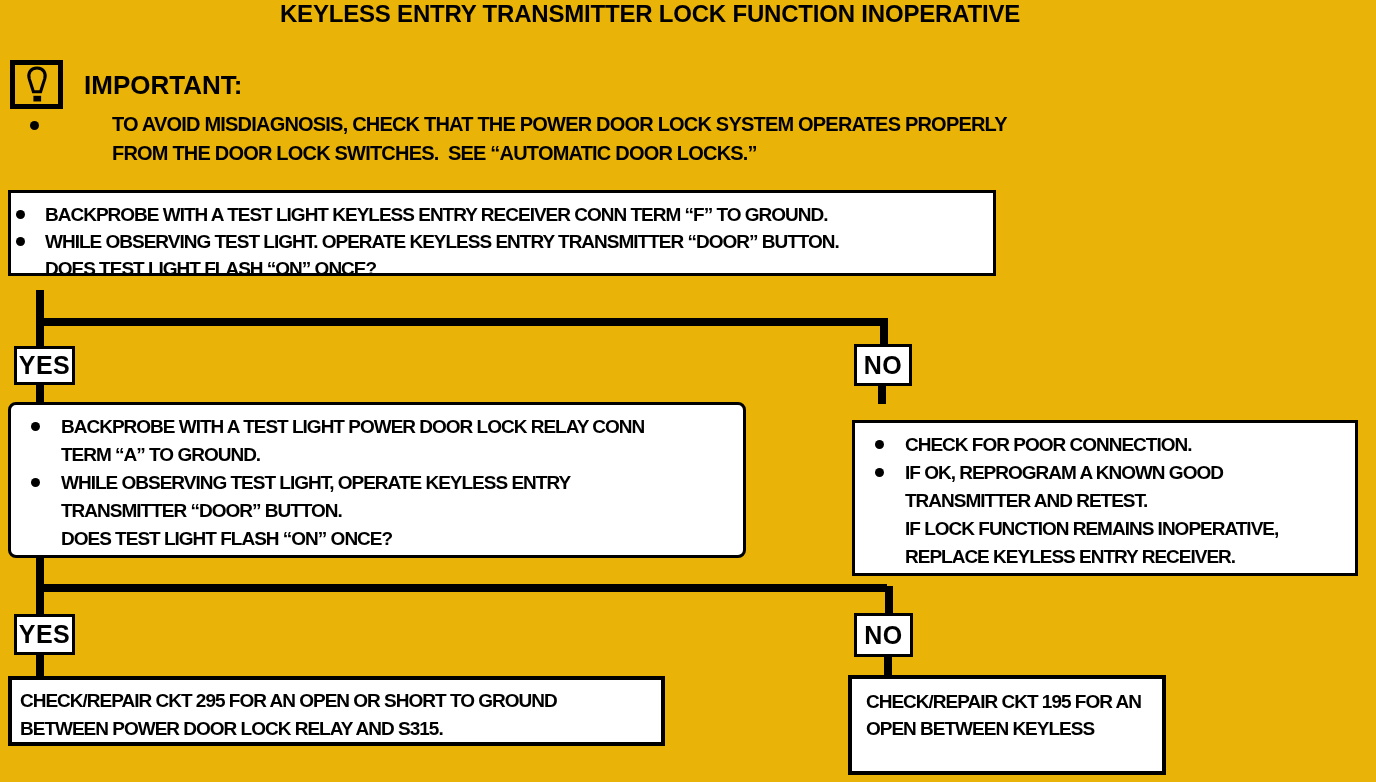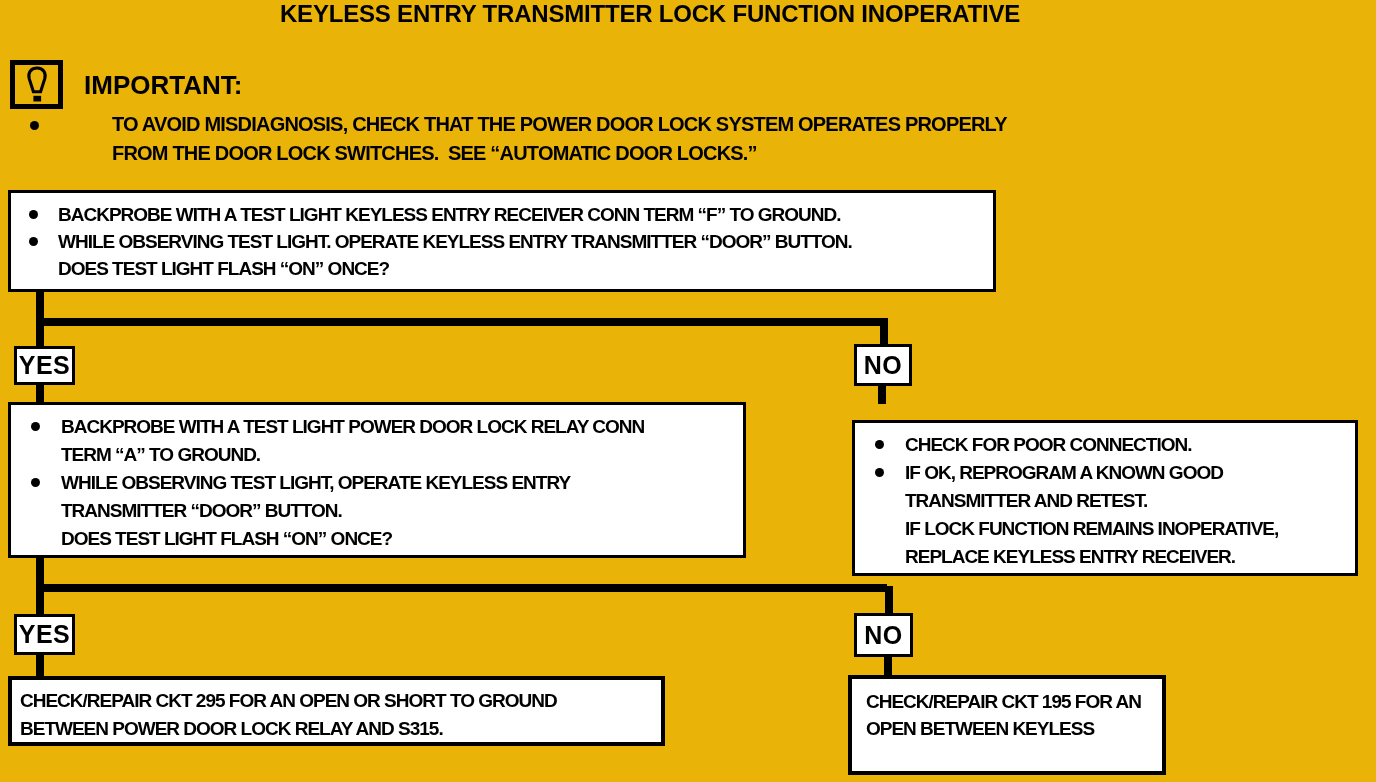--- a/index.html
+++ b/index.html
@@ -50,26 +50,26 @@
   .bullet-cell .dot { margin-top:9px; }
   .decision {
     position:absolute;
     border:3px solid #000; background:#fff;
     display:flex; align-items:center; justify-content:center;
     font-size:25px; letter-spacing:0.5px;
   }
   .conn { position:absolute; background:#000; }
 
   
-  .box-step1 { left:8px; top:190px; width:988px; height:102px; padding:8px 8px 0 18px; }
+  .box-step1 { left:8px; top:190px; width:988px; height:86px; padding:8px 8px 0 5px; }
   .box-step1 .item { line-height:27px; }
   .box-step1 .bullet-cell { width:29px; }
 
   
-  .box-step2-yes { left:8px; top:402px; width:738px; height:156px; padding:8px 6px 0 20px; }
+  .box-step2-yes { left:8px; top:402px; width:738px; height:156px; padding:8px 6px 0 20px;border-radius:8px; }
   .box-step2-no  { left:852px; top:402px; width:506px; height:156px; padding:8px 2px 0 20px;margin-top:18px; }
   .box-step2-yes .item, .box-step2-no .item { line-height:28px; }
   .box-step2-yes .bullet-cell, .box-step2-no .bullet-cell { width:30px; }
 
   
   .box-result-yes { left:8px; top:676px; width:657px; height:70px; padding:7px 6px 0 8px; line-height:28px; }
   .box-result-no  { left:848px; top:675px; width:318px; height:100px; padding:9px 2px 0 14px; line-height:27px; }
 
   
   .yes-1 { left:14px;  top:346px; width:61px; height:39px; }

